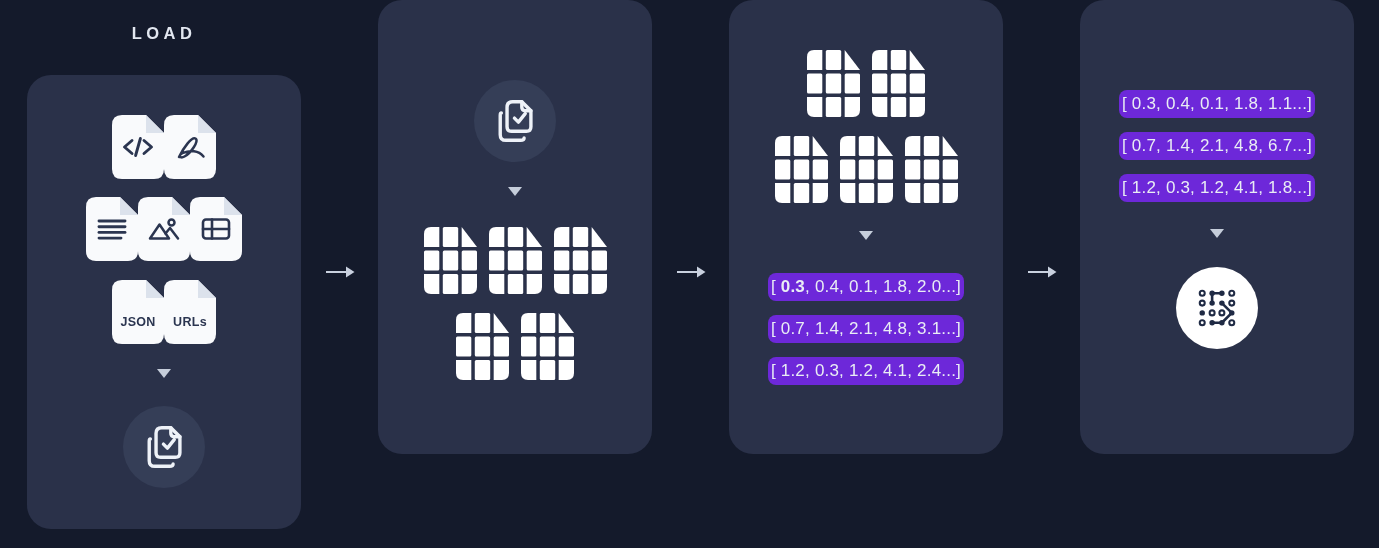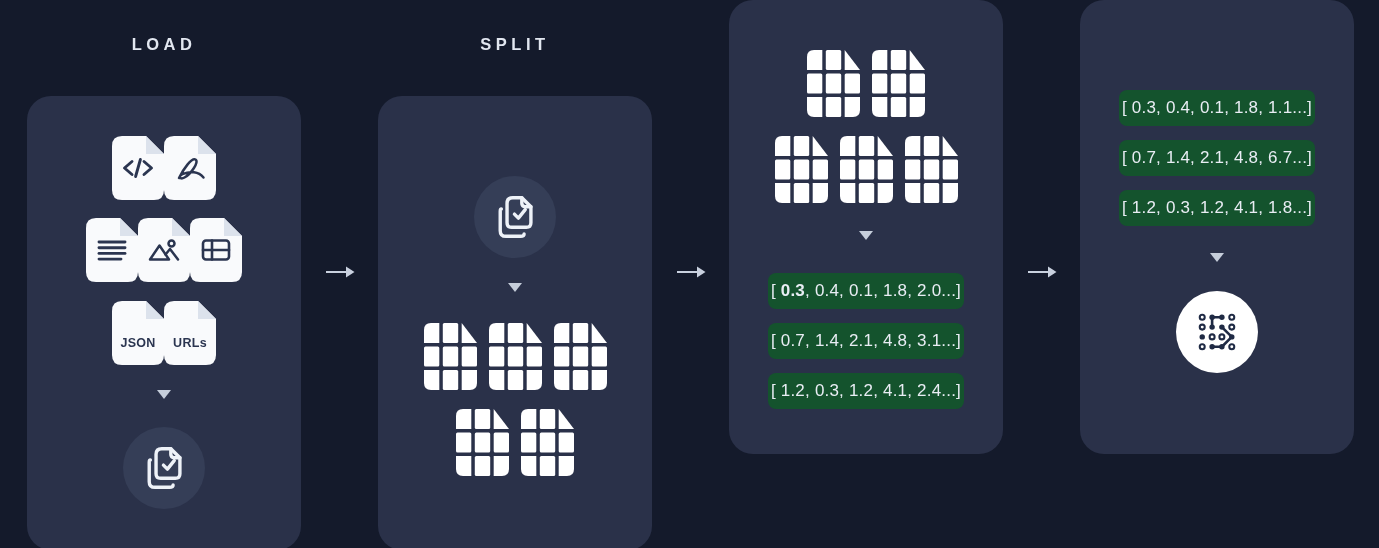--- a/index.html
+++ b/index.html
@@ -9,21 +9,21 @@
     font-family:"Liberation Sans", sans-serif;
     overflow:hidden;
   }
   .pipeline {
     display:flex;
     padding-left:27px;
     align-items:flex-start;
   }
   .stage { width:274px; flex:0 0 274px; }
   .stage-title {
-    height:96px;
+    height:75px;
     display:flex; align-items:center; justify-content:center;
     padding-bottom:8px;
     color:#e2e7f0;
     font-size:16.5px;
     font-weight:600;
     letter-spacing:4.5px;
   }
   .panel {
     height:454px;
     background:#2a3149;
@@ -62,22 +62,22 @@
 
   .chunk-rows { display:flex; flex-direction:column; align-items:center; }
   .chunk-row { display:flex; gap:12px; }
   .split-chunks { margin-top:31px; }
   .embed-chunks { margin-top:50px; }
 
   .chips { display:flex; flex-direction:column; gap:14px; align-items:center; }
   .chips-embed { margin-top:33px; }
   .chips-store { margin-top:90px; }
   .vector-chip {
-    width:196px; height:36px;
-    background:#14532d;
+    width:196px; height:28px;
+    background:#6d28d9;
     border-radius:8px;
     display:flex; align-items:center; justify-content:center;
     color:#e9edf4;
     font-size:17px;
     white-space:pre;
     letter-spacing:0.2px;
   }
   .vector-chip .bold { font-weight:700; }
   svg { display:block; }
 </style>
@@ -260,21 +260,20 @@
 
   <div class="flow-gap">
     <div class="flow-arrow">
       <svg width="30" height="14">
           <use href="#sym-flow-arrow"></use>
         </svg>
     </div>
   </div>
 
   <div class="stage">
-    <div class="stage-title">SPLIT</div>
     <div class="panel">
       <div class="circle-badge circle-split">
         <svg width="50" height="50" viewBox="0 0 44 44">
             <use href="#sym-copy-check"></use>
           </svg>
       </div>
       <div class="tri tri-split">
         <svg width="14" height="9">
             <use href="#sym-down-triangle"></use>
           </svg>

